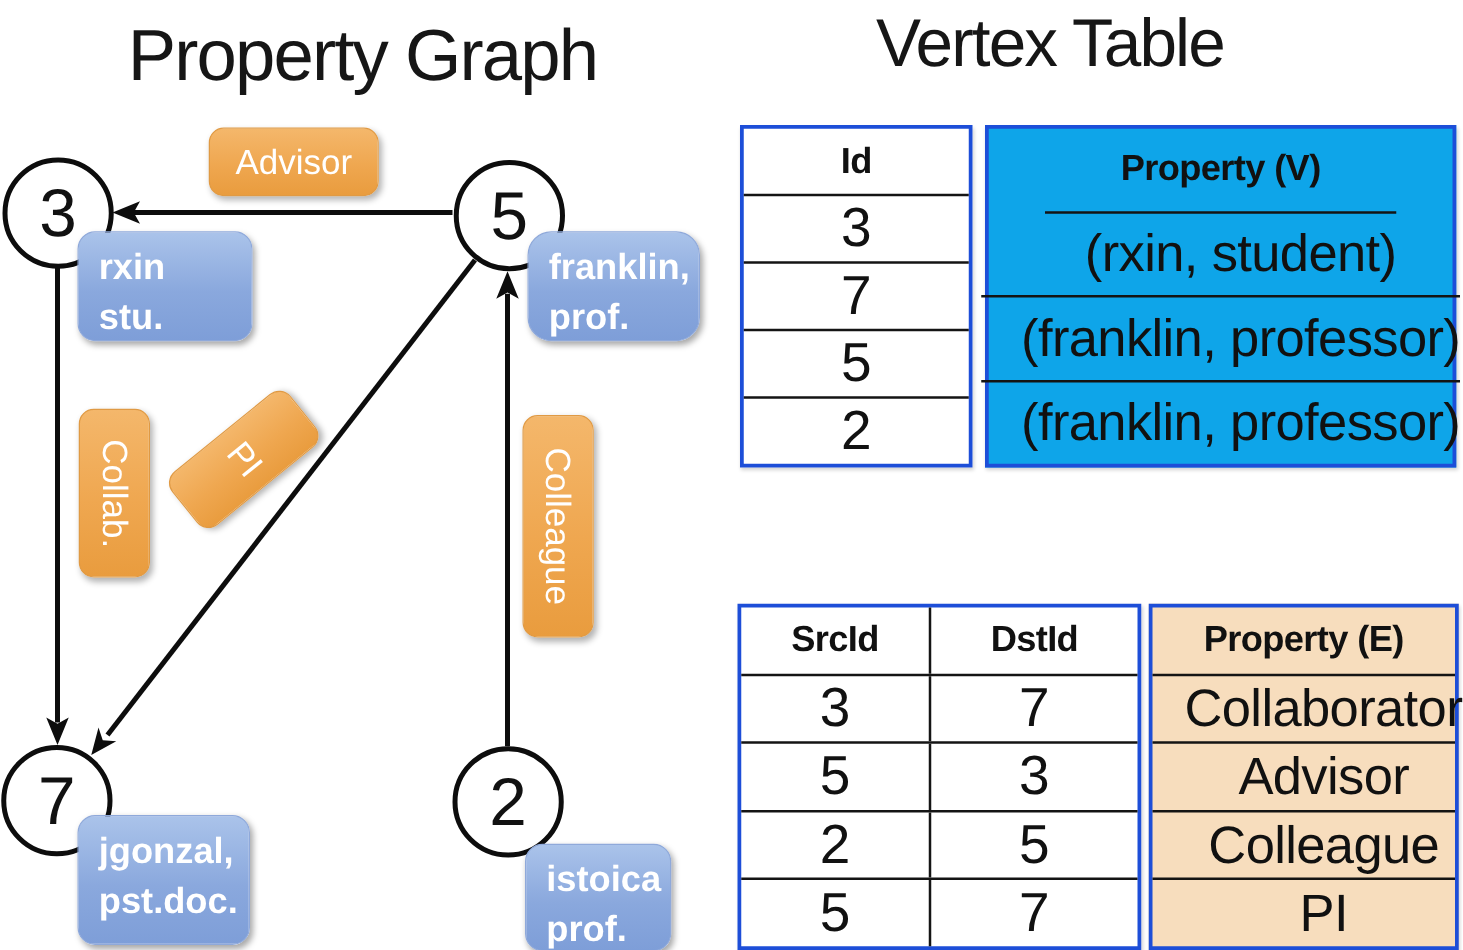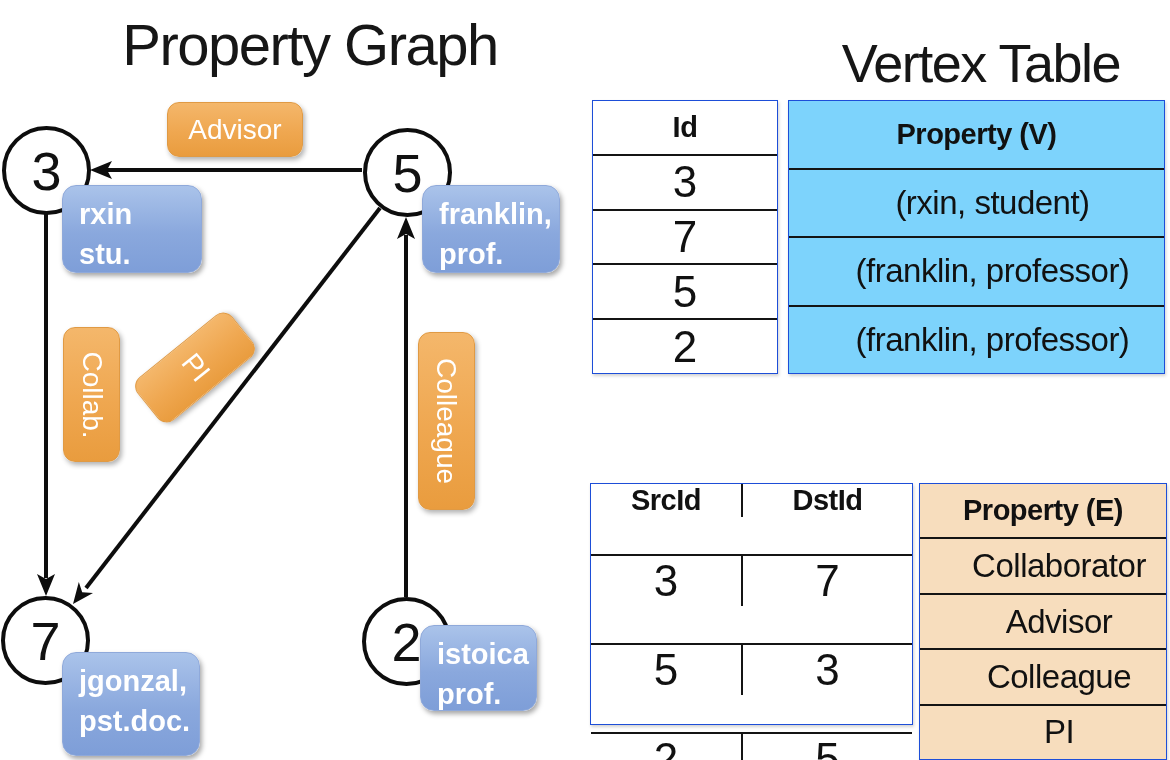--- a/index.html
+++ b/index.html
@@ -1,20 +1,20 @@
 <!DOCTYPE html>
 <html><head>
 <meta charset="utf-8">
 <style>
   html,body { margin:0; padding:0; background:#fff; }
   #stage {
     position:relative; width:1170px; height:760px; background:#ffffff;
     font-family:"Liberation Sans", sans-serif; color:#111; overflow:hidden;
   }
-  .abs { position:absolute;padding-left:20px; }
+  .abs { position:absolute; }
 
   
   .big-title {
     font-size:58px; font-weight:300; letter-spacing:-1.5px; color:#161616;
     text-align:center; line-height:1; white-space:nowrap;
   }
 
   
   .gnode {
     position:absolute; box-sizing:border-box; width:89px; height:89px;
@@ -40,39 +40,39 @@
     border:1px solid #e09a44;
     box-shadow:2px 3px 5px rgba(0,0,0,0.30);
     color:#fff; font-size:28px;
     display:flex; align-items:center; justify-content:center;
   }
   .elabel .vtext { transform:rotate(90deg); white-space:nowrap; }
   #pi-label { transform:rotate(-39deg); }
 
   
   .tbl {
-    position:absolute; box-sizing:border-box; border:1px solid #1d4ed8;
+    position:absolute; box-sizing:border-box; border:3px solid #1d4ed8;
     display:flex; flex-direction:column; background:#fff;
     box-shadow:1px 2px 3px rgba(0,0,0,0.18);
   }
   .tbl .cell {
     flex:1; display:flex; align-items:center; justify-content:center;
     white-space:nowrap;
   }
   .tbl .cell + .cell, .tbl .erow + .erow { border-top:2px solid #141414; }
   .tbl .erow { flex:1; display:flex; }
   .tbl .erow .c1, .tbl .erow .c2 {
     display:flex; align-items:center; justify-content:center; white-space:nowrap;
   }
   .tbl .erow .c1 { width:150px; }
   .tbl .erow .c2 { flex:1; border-left:2px solid #141414; }
   .th  { font-weight:bold; font-size:29px; letter-spacing:-0.5px; }
   .num { font-size:44px; font-weight:300; }
-  .ptext { font-size:33px; font-weight:300; letter-spacing:-0.5px;padding-left:32px; }
-  .fill-blue { background:#7dd3fc; }
+  .ptext { font-size:42px; font-weight:300; letter-spacing:-0.5px;padding-left:32px; }
+  .fill-blue { background:#0ea5e9;align-items:center; }
   .fill-tan  { background:#f7ddbd; }
 
   svg { position:absolute; left:0; top:0; }
 </style>
 </head>
 <body>
 
 <div id="stage">
 
   <div class="abs big-title" style="left:0; top:16; width:580px; top:16px;">Property Graph</div>
@@ -106,65 +106,65 @@
     <span>7</span>
   </div>
   <div class="gnode" style="left:362px; top:597px;">
     <span>2</span>
   </div>
 
   <div class="vbox" style="left:62px; top:185px; width:140px; height:88px;">
     <span class="ln">rxin</span>
     <span class="ln">stu.</span>
   </div>
-  <div class="vbox" style="left:422px; top:185px; width:138px; height:88px;">
+  <div class="vbox" style="left:422px; top:185px; width:138px; height:88px;border-radius:19px;">
     <span class="ln">franklin,</span>
     <span class="ln">prof.</span>
   </div>
   <div class="vbox" style="left:62px; top:652px; width:138px; height:104px;">
     <span class="ln">jgonzal,</span>
     <span class="ln">pst.doc.</span>
   </div>
-  <div class="vbox" style="left:420px; top:625px; width:117px; height:86px;">
+  <div class="vbox" style="left:420px; top:675px; width:117px; height:86px;">
     <span class="ln">istoica</span>
     <span class="ln">prof.</span>
   </div>
 
   <div class="elabel" style="left:167px; top:102px; width:136px; height:55px;">
     <span>Advisor</span>
   </div>
   <div class="elabel" style="left:63px; top:327px; width:57px; height:135px;">
     <span class="vtext">Collab.</span>
   </div>
   <div class="elabel" id="pi-label" style="left:134px; top:340px; width:122px; height:55px;">
     <span class="vtext">PI</span>
   </div>
   <div class="elabel" style="left:418px; top:332px; width:57px; height:178px;">
     <span class="vtext">Colleague</span>
   </div>
 
-  <div class="abs big-title" style="left:580px; top:36px; width:520px; font-size:54px;text-align:right;">Vertex Table</div>
+  <div class="abs big-title" style="left:580px; top:8px; width:520px; font-size:54px;">Vertex Table</div>
 
   <div class="tbl" style="left:592px; top:100px; width:186px; height:274px;">
     <div class="cell th">Id</div>
     <div class="cell num">3</div>
     <div class="cell num">7</div>
     <div class="cell num">5</div>
     <div class="cell num">2</div>
   </div>
 
   <div class="tbl fill-blue" style="left:788px; top:100px; width:377px; height:274px;">
     <div class="cell th">Property (V)</div>
     <div class="cell ptext">(rxin, student)</div>
     <div class="cell ptext">(franklin, professor)</div>
     <div class="cell ptext">(franklin, professor)</div>
   </div>
 
 
-  <div class="tbl" style="left:590px; top:483px; width:323px; height:242px;gap:37px;">
+  <div class="tbl" style="left:590px; top:483px; width:323px; height:277px;">
     <div class="erow">
       <div class="c1 th">SrcId</div>
       <div class="c2 th">DstId</div>
     </div>
     <div class="erow">
       <div class="c1 num">3</div>
       <div class="c2 num">7</div>
     </div>
     <div class="erow">
       <div class="c1 num">5</div>

